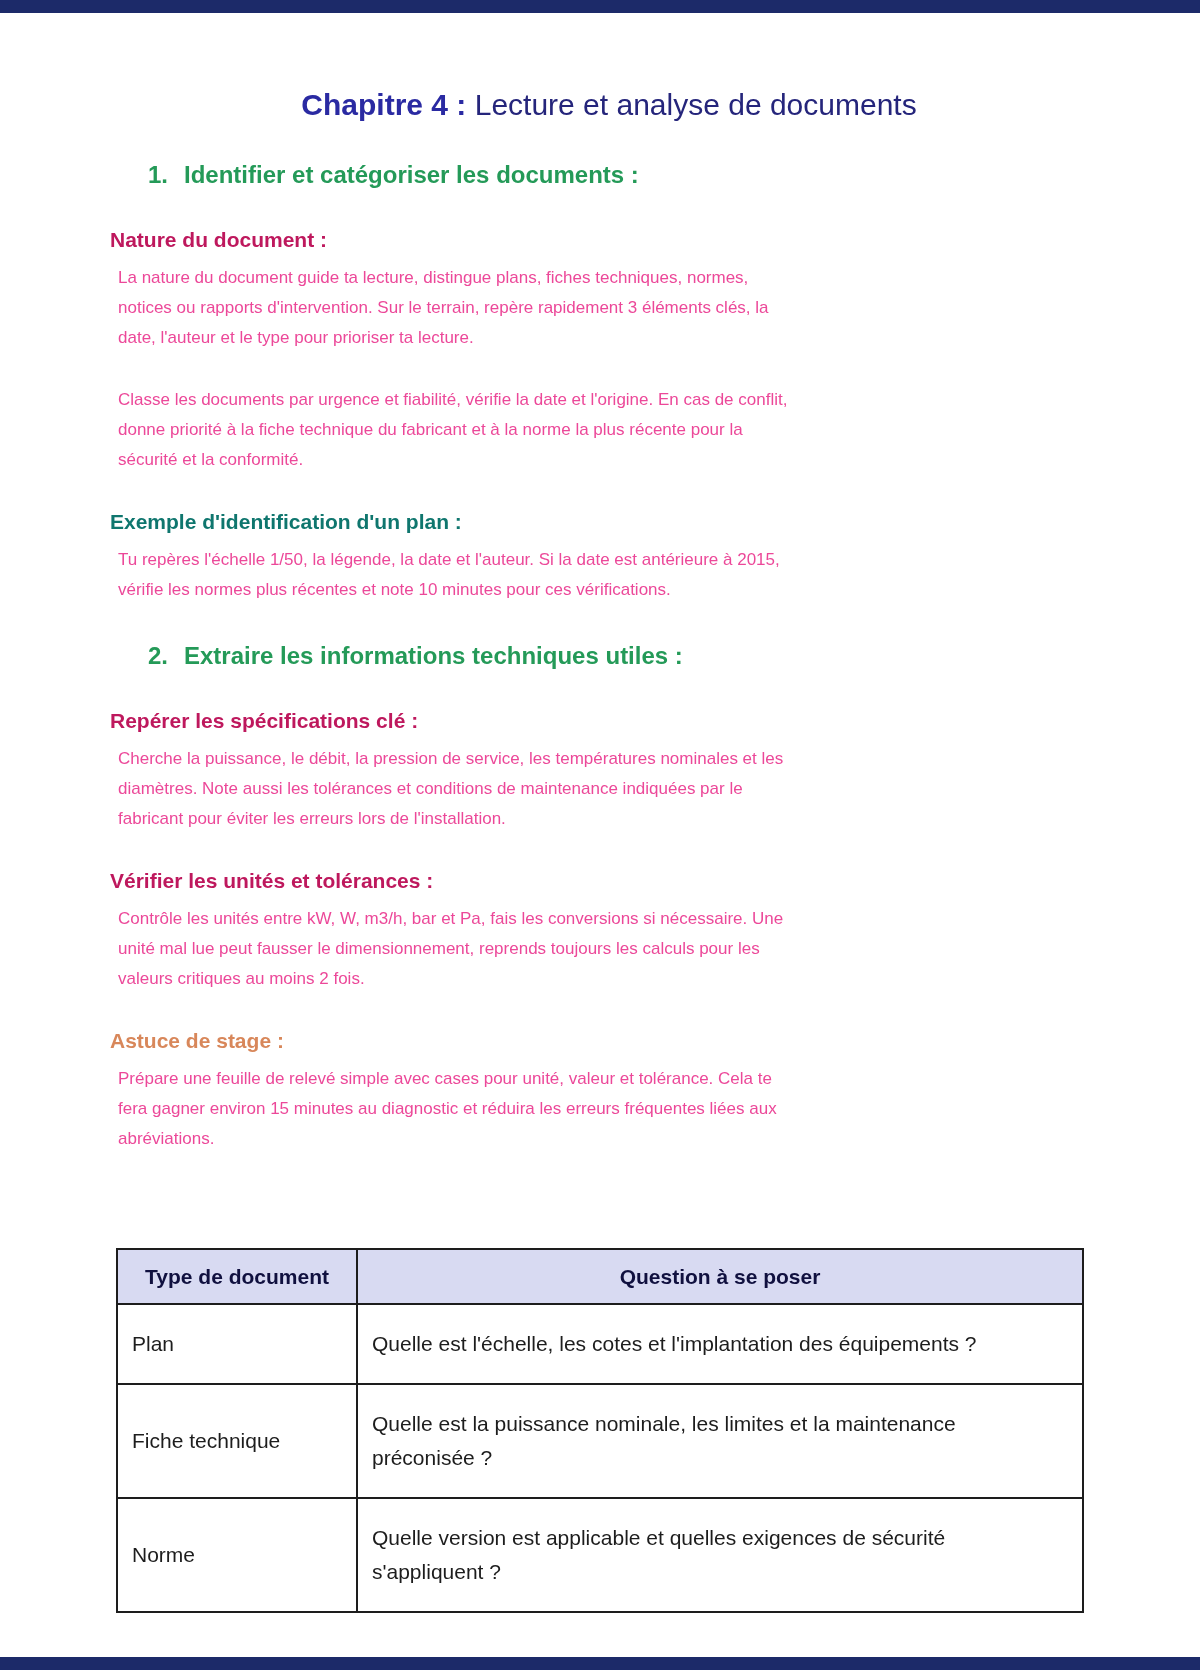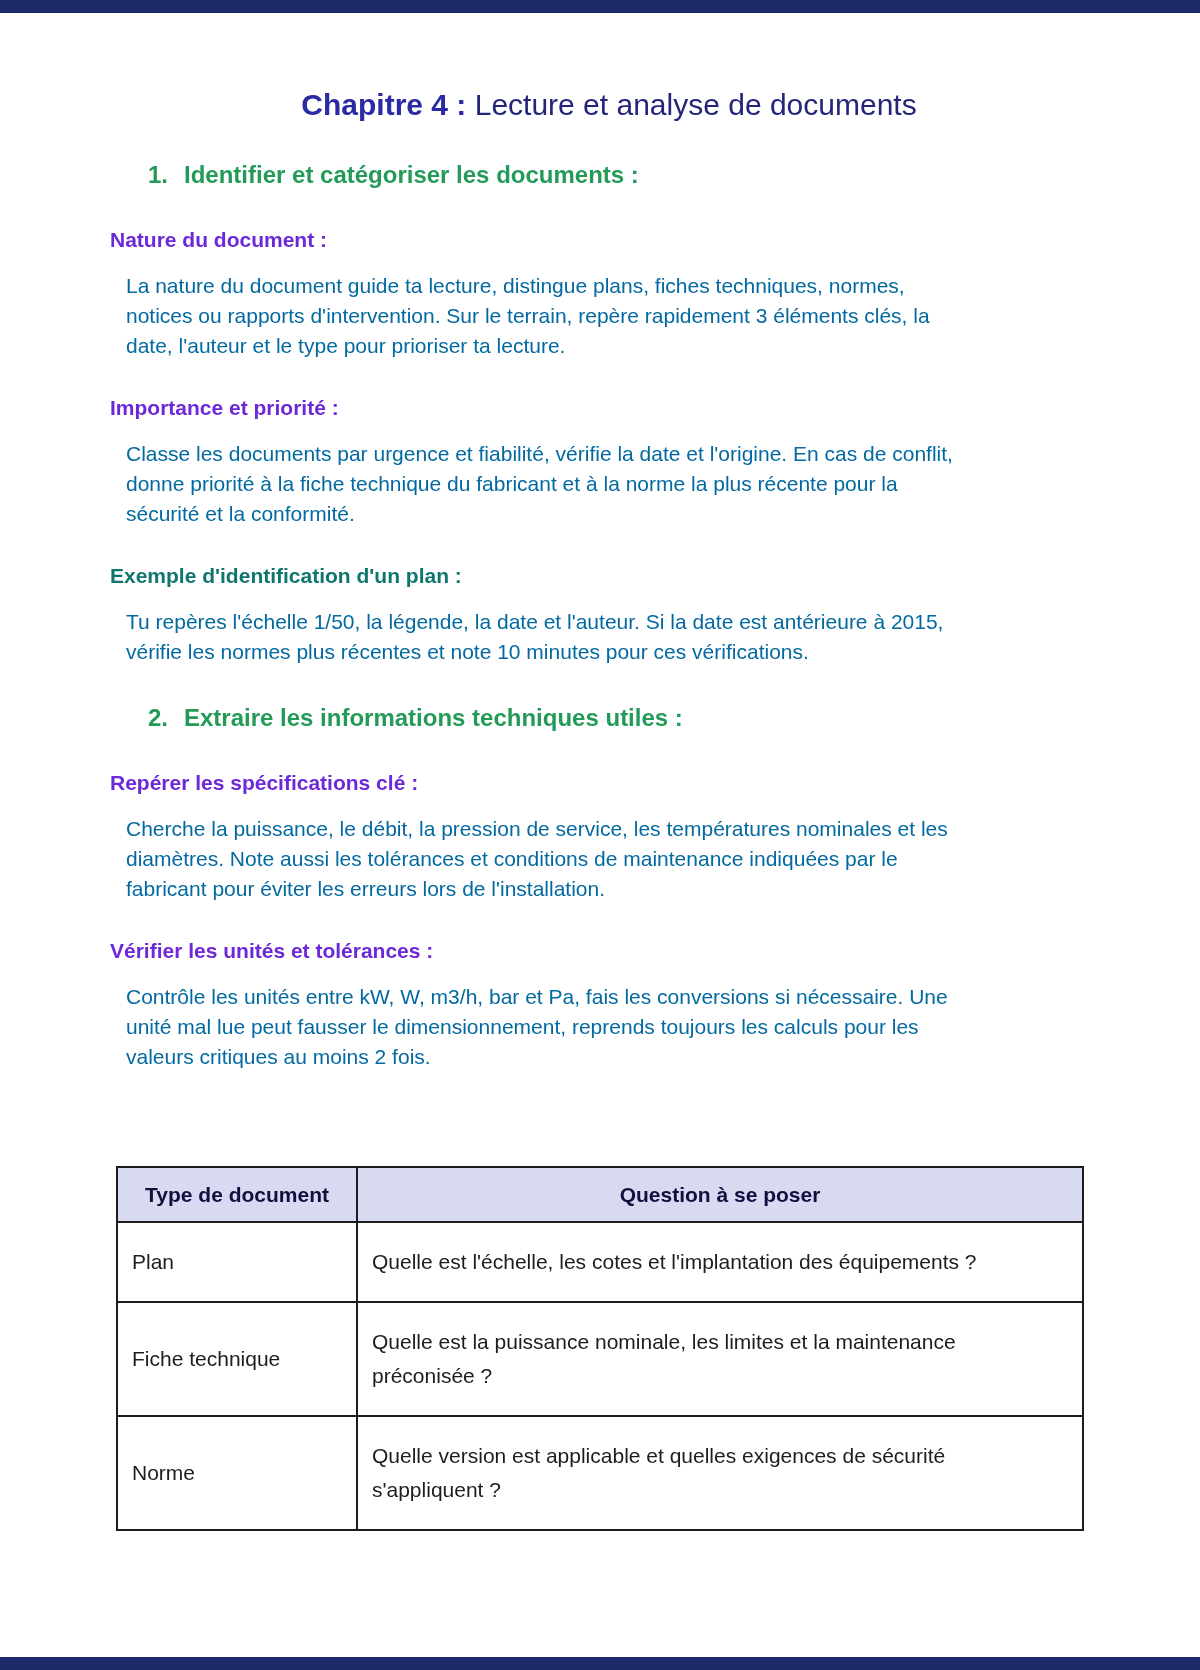--- a/index.html
+++ b/index.html
@@ -29,27 +29,27 @@
   .section-heading {
     display: flex; gap: 16px;
     margin: 34px 0 33px 0; padding-left: 38px;
     font-size: 24px; line-height: 34px; font-weight: 700;
     color: #249a58;
   }
 
   .block { margin: 0 0 32px 0; }
   .block-label {
     margin: 0; font-size: 21px; line-height: 30px;
-    font-weight: 700; color: #6d28d9;
+    font-weight: 700; color: #be185d;
   }
   .block-label.green  { color: #0f766e; }
   .block-label.orange { color: #d8875a; }
   .block-text {
-    margin: 16px; font-size: 21px; line-height: 30px;
-    color: #0369a1; white-space: pre-line;
+    margin: 8px; font-size: 17px; line-height: 30px;
+    color: #ec4899; white-space: pre-line;
   }
 
   table.doc-table {
     border-collapse: collapse;
     margin: 94px 0 0 6px;
     width: 968px;
     table-layout: fixed;
   }
   table.doc-table col.c1 { width: 240px; }
   table.doc-table th, table.doc-table td { border: 2px solid #1d1d1d; }
@@ -82,21 +82,20 @@
   </div>
 
   <section class="block">
     <p class="block-label">Nature du document :</p>
     <p class="block-text">La nature du document guide ta lecture, distingue plans, fiches techniques, normes,
 notices ou rapports d'intervention. Sur le terrain, repère rapidement 3 éléments clés, la
 date, l'auteur et le type pour prioriser ta lecture.</p>
   </section>
 
   <section class="block">
-    <p class="block-label">Importance et priorité :</p>
     <p class="block-text">Classe les documents par urgence et fiabilité, vérifie la date et l'origine. En cas de conflit,
 donne priorité à la fiche technique du fabricant et à la norme la plus récente pour la
 sécurité et la conformité.</p>
   </section>
 
   <section class="block">
     <p class="block-label green">Exemple d'identification d'un plan :</p>
     <p class="block-text">Tu repères l'échelle 1/50, la légende, la date et l'auteur. Si la date est antérieure à 2015,
 vérifie les normes plus récentes et note 10 minutes pour ces vérifications.</p>
   </section>
@@ -113,20 +112,26 @@
 fabricant pour éviter les erreurs lors de l'installation.</p>
   </section>
 
   <section class="block">
     <p class="block-label">Vérifier les unités et tolérances :</p>
     <p class="block-text">Contrôle les unités entre kW, W, m3/h, bar et Pa, fais les conversions si nécessaire. Une
 unité mal lue peut fausser le dimensionnement, reprends toujours les calculs pour les
 valeurs critiques au moins 2 fois.</p>
   </section>
 
+  <section class="block">
+    <p class="block-label orange">Astuce de stage :</p>
+    <p class="block-text">Prépare une feuille de relevé simple avec cases pour unité, valeur et tolérance. Cela te
+fera gagner environ 15 minutes au diagnostic et réduira les erreurs fréquentes liées aux
+abréviations.</p>
+  </section>
 
   <table class="doc-table">
     <colgroup>
         <col class="c1">
         <col class="c2">
       </colgroup>
     <thead>
       <tr>
         <th>Type de document</th>
         <th>Question à se poser</th>

